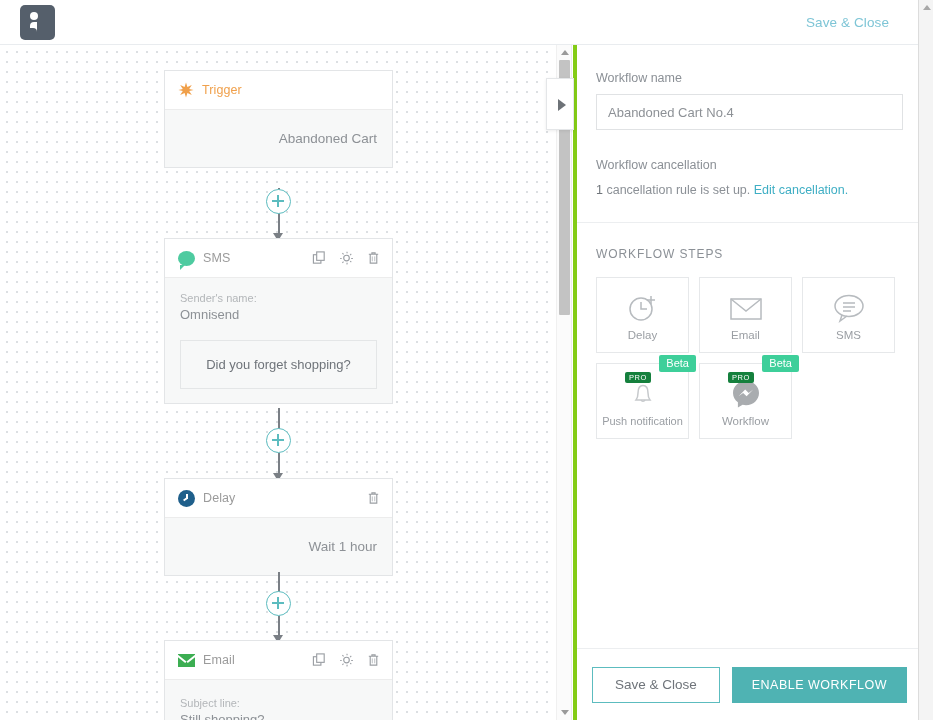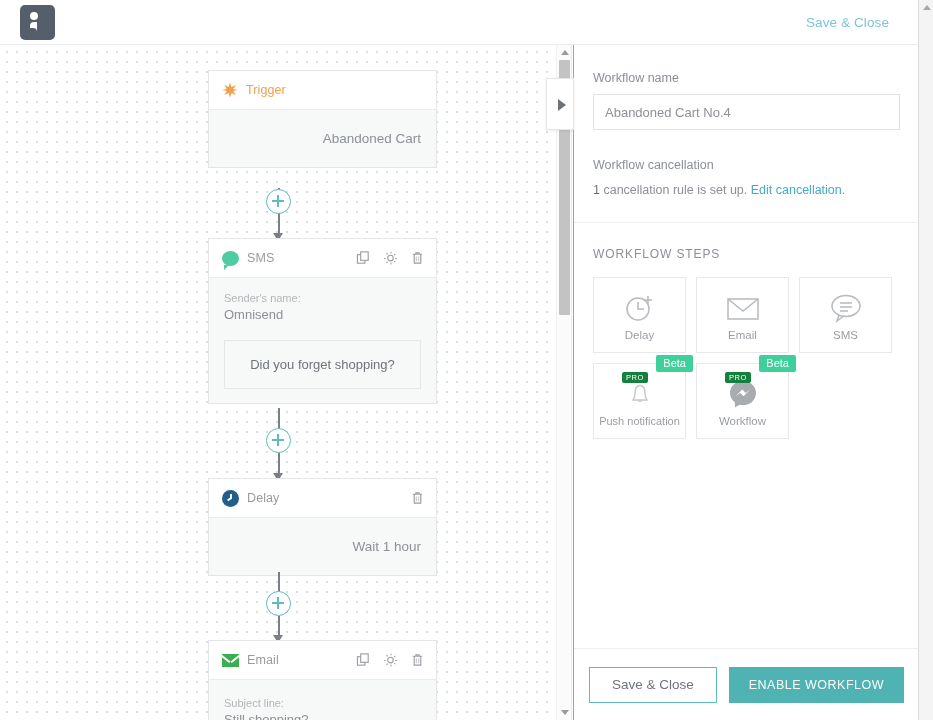--- a/index.html
+++ b/index.html
@@ -55,21 +55,20 @@
     background-image: radial-gradient(#dcdfe2 1px, transparent 1.1px);
     background-size: 10px 10px;
     background-position: 2px 2px;
     overflow: hidden;
   }
 
   .node {
     position: absolute; left: 164px; width: 229px;
     background: #ffffff;
     border: 1px solid #e3e5e7;
-    margin-left: 44px;
   }
   .node-head {
     height: 39px; display: flex; align-items: center;
     padding: 0 11px 0 13px; background: #ffffff;
     border-bottom: 1px solid #ececec;
   }
   .node-title { font-size: 12.5px; color: #9b9b9b; margin-left: 8px; letter-spacing: .1px; }
   .node-title.trigger { color: #f0a04b; }
   .node-actions { margin-left: auto; display: flex; align-items: center; gap: 12px; }
   .node-body {
@@ -178,21 +177,21 @@
     content: ""; position: absolute; left: 11px; top: 20px;
     width: 0; height: 0;
     border-top: 6px solid transparent; border-bottom: 6px solid transparent;
     border-left: 8px solid #6d7277;
   }
 
   
   .panel {
     position: absolute; top: 45px; left: 573px;
     width: 345px; height: 675px;
-    background: #ffffff; border-left: 1px solid #84cc16;
+    background: #ffffff; border-left: 4px solid #84cc16;
     z-index: 10;
   }
   .panel-sec { padding: 26px 19px 0 19px; }
   .panel-label { font-size: 12.5px; color: #8b9096; margin-bottom: 9px; }
   .wf-input {
     width: 307px; height: 36px;
     border: 1px solid #e0e2e4; background: #ffffff;
     padding: 0 11px; font-size: 13px; color: #8d9196;
     font-family: "Liberation Sans", sans-serif;
     outline: none;

